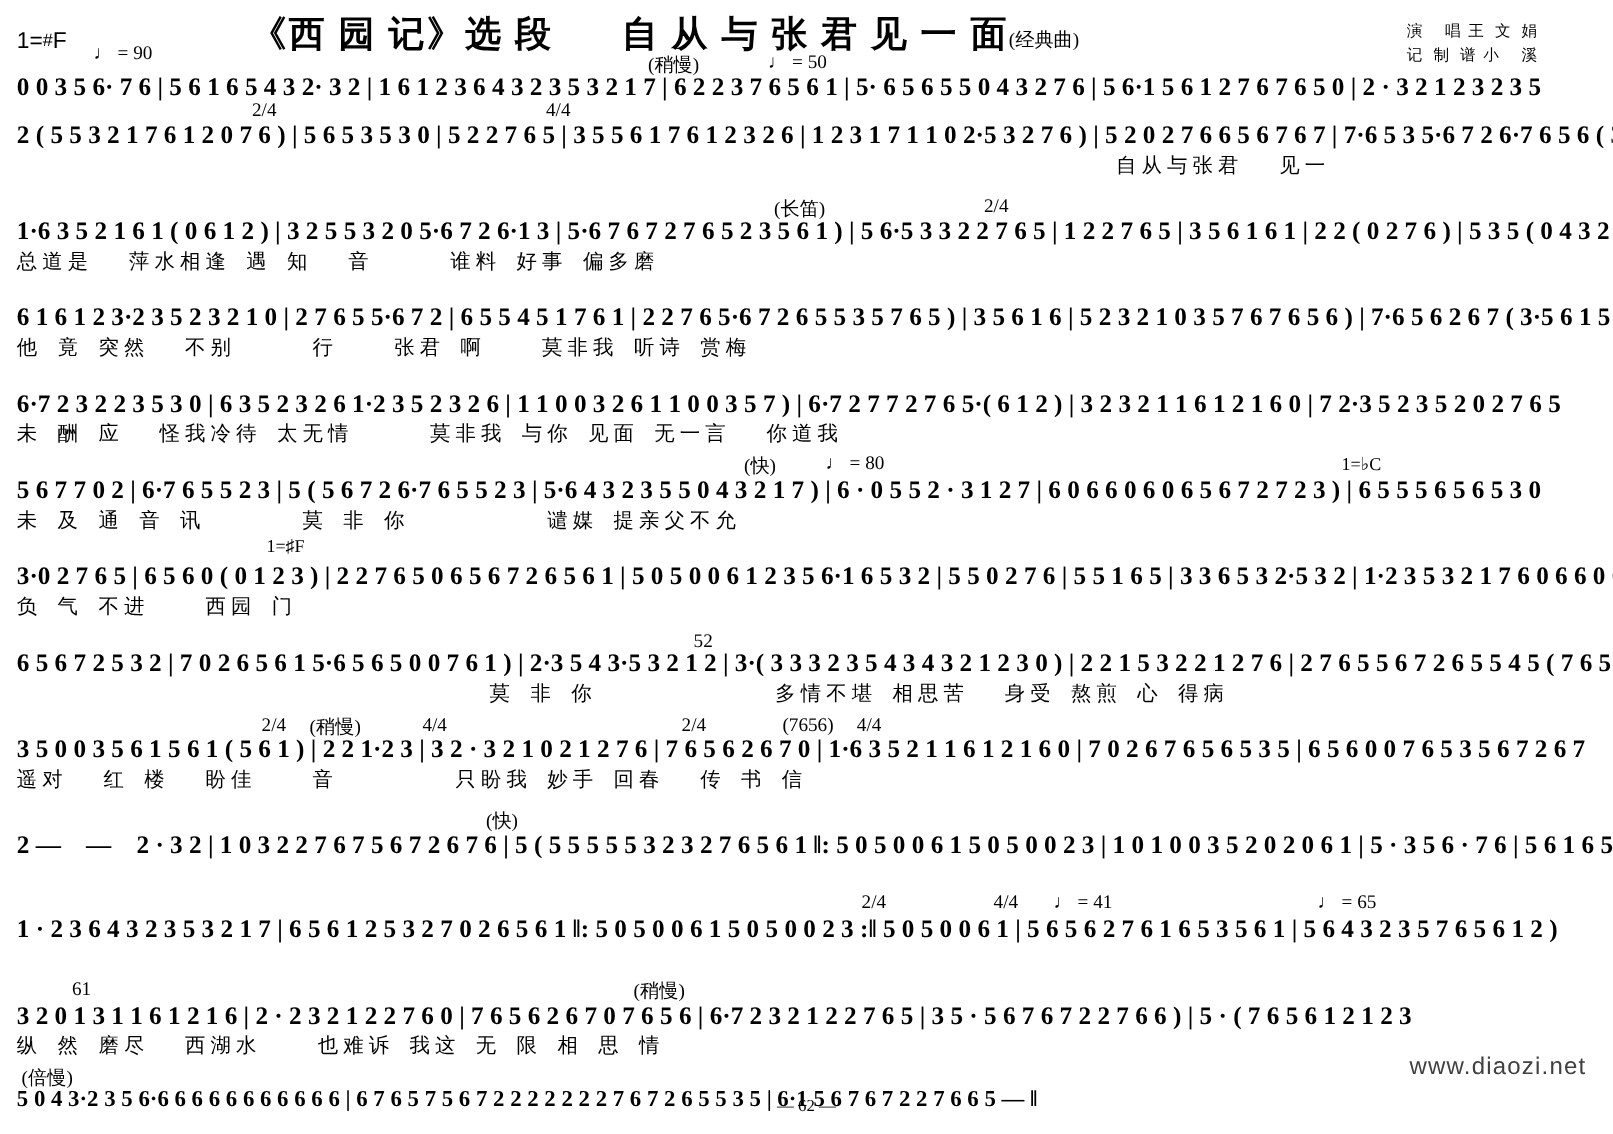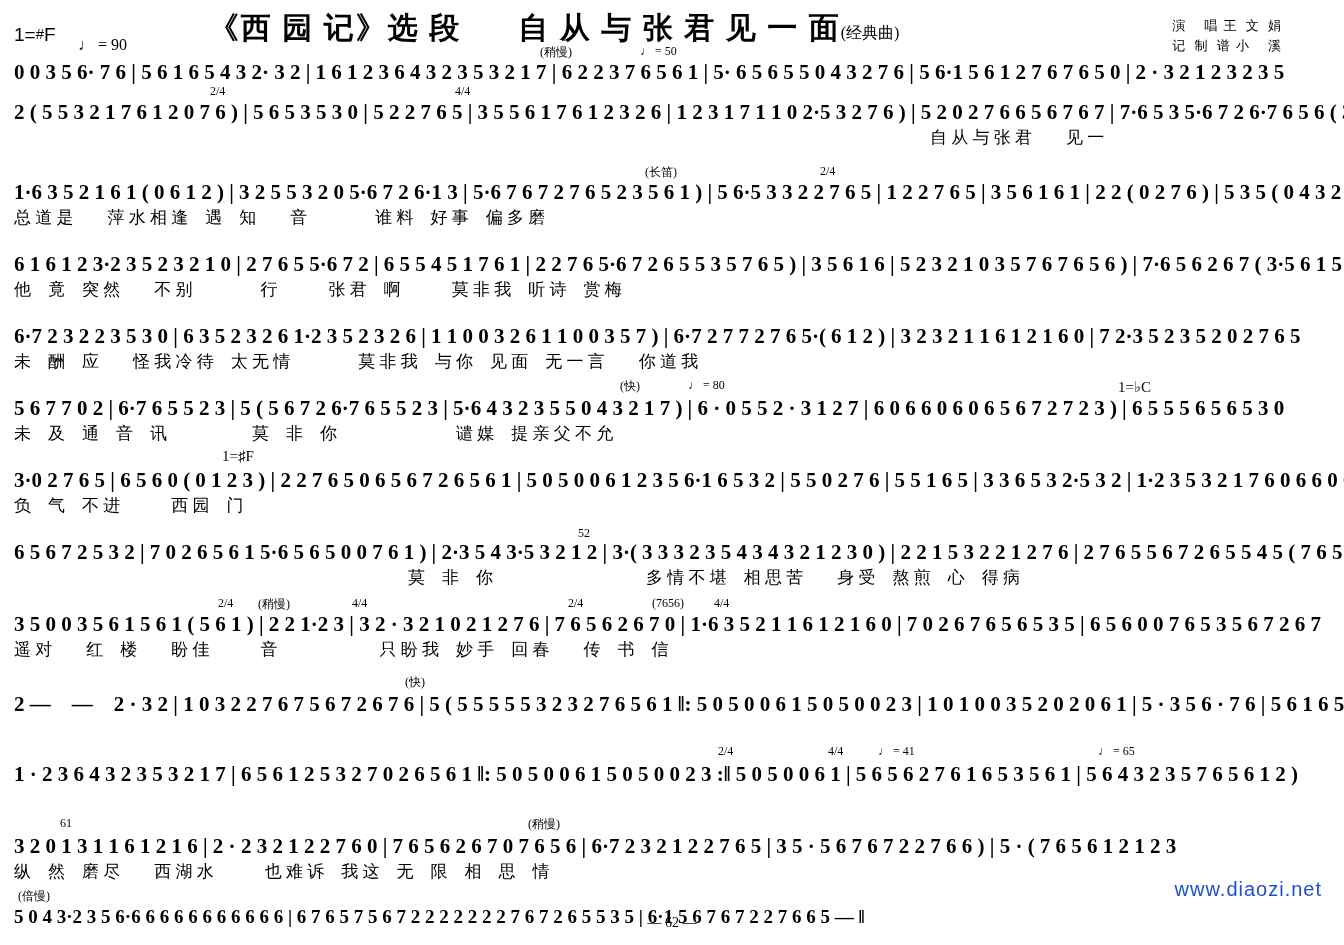--- a/index.html
+++ b/index.html
@@ -43,34 +43,34 @@
     font-size:21px;font-family:"Liberation Serif",serif;
     letter-spacing:0px;white-space:nowrap;
     font-weight:bold;
   }
   .lyrics{
     position:absolute;left:14px;top:26px;
     font-size:17px;white-space:nowrap;
     font-family:"Liberation Serif",serif;
   }
   .mark{
-    position:absolute;font-size:12px;white-space:nowrap;
+    position:absolute;font-size:16px;white-space:nowrap;
     font-family:"Liberation Serif",serif;
   }
   .mark.big{font-size:15px;}
   .page-num{
     position:absolute;left:0;bottom:14px;width:1344px;text-align:center;
     font-size:14px;
   }
   .wm{
     position:absolute;right:22px;bottom:44px;text-align:right;
     color:#b9b9b9;font-family:"Liberation Sans",sans-serif;
   }
   .wm .wm1{font-size:36px;font-weight:bold;letter-spacing:3px;color:#bdbdbd;}
-  .wm .wm2{font-size:20px;letter-spacing:1px;color:#1d4ed8;margin-top:2px;}
+  .wm .wm2{font-size:20px;letter-spacing:1px;color:#404040;margin-top:2px;}
 </style>
 </head>
 <body>
 
 <div class="sheet">
 
   <div class="key-sig">
     <span>1=</span><span class="sharp">#</span><span>F</span>
   </div>
   <div class="tempo-main">♩ = 90</div>

